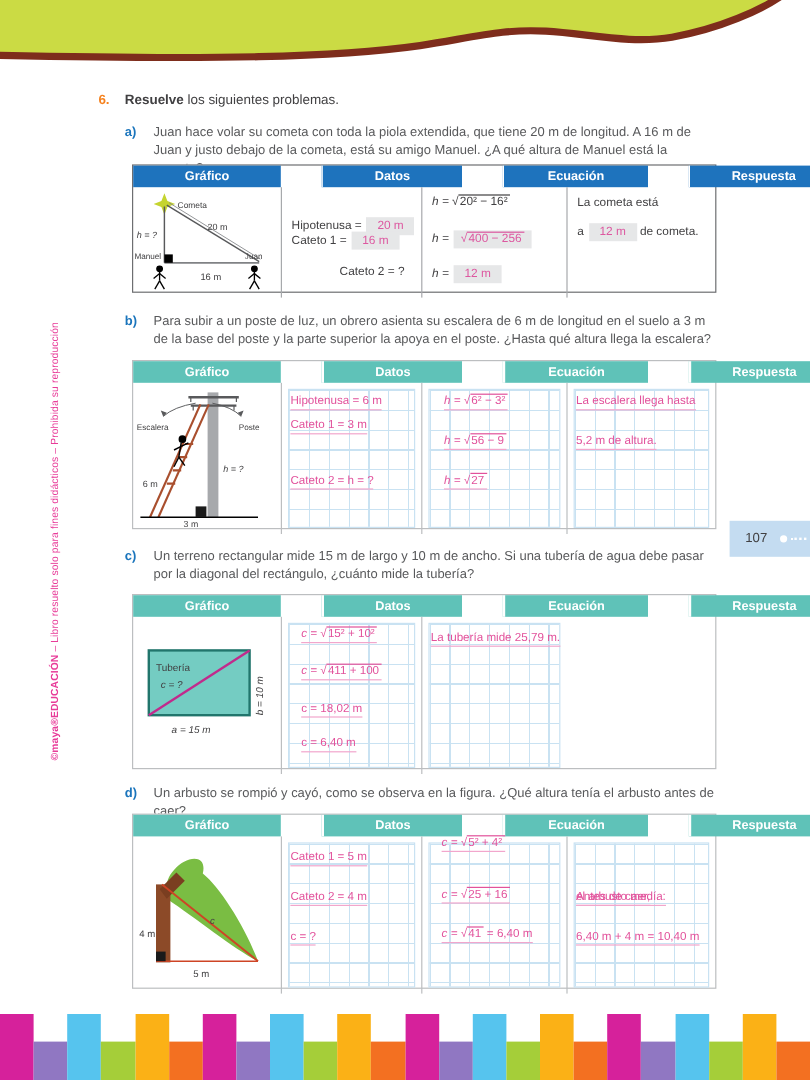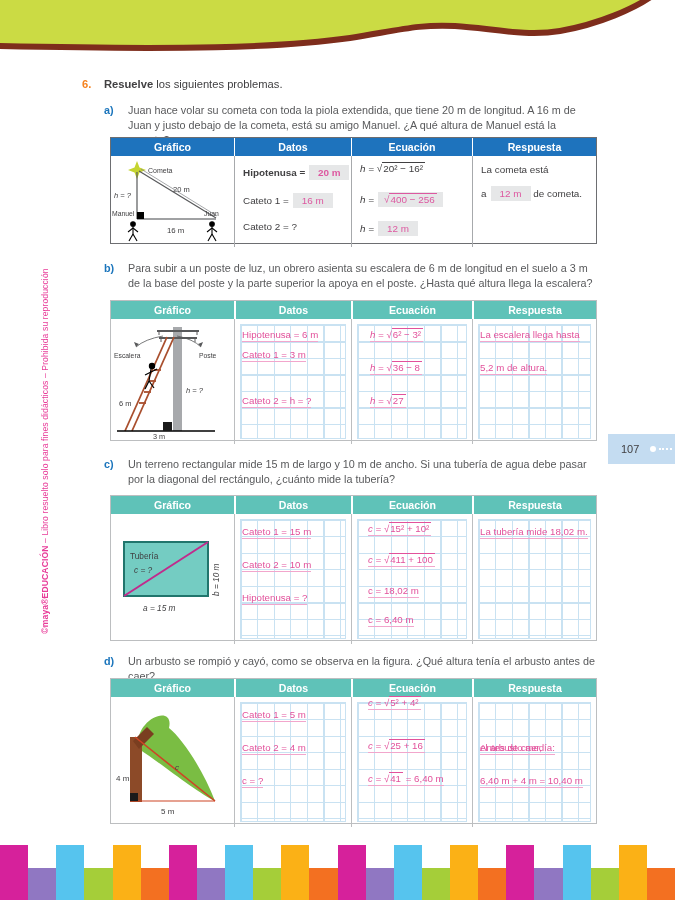--- a/index.html
+++ b/index.html
@@ -24,21 +24,21 @@
   #exercise-header .verb { font-weight:bold; }
   .problem-stmt { position:absolute; display:flex; font-size:10.8px; color:#58595B; line-height:15px; }
   .problem-stmt .letter { color:#1B75BC; font-weight:bold; width:24px; flex:none; }
   .problem-stmt .ptext { width:470px; }
 
   
   .ptable { position:absolute; width:487px; background:#fff; }
   .ptable.blue { border:1.5px solid #6D6E71; }
   .ptable.teal { border:1px solid #BCBEC0; }
   .thead, .tbody { display:grid; grid-template-columns:123px 117px 121px 124px; }
-  .thead { height:18px; }
+  .thead { height:18px;gap:34px; }
   .th { color:#fff; font-weight:bold; font-size:10.6px; display:flex; align-items:center; justify-content:center; }
   .blue .th { background:#1E73BD; border-left:1px solid #fff; }
   .teal .th { background:#5FC2B8; border-left:2px solid #fff; }
   .th:first-child { border-left:none !important; }
   .tbody { position:relative; }
   .td { position:relative; }
   .blue .td { border-left:1px solid #A7A9AC; }
   .teal .td { border-left:1px solid #BCBEC0; }
   .td:first-child { border-left:none; }
 
@@ -130,29 +130,29 @@
           <circle cx="101" cy="68" r="2.3" fill="#000"></circle>
             <line x1="101" y1="70" x2="101" y2="78"></line>
             <line x1="101" y1="72" x2="96" y2="76"></line>
             <line x1="101" y1="72" x2="106" y2="76"></line>
             <line x1="101" y1="78" x2="97" y2="85"></line>
             <line x1="101" y1="78" x2="105" y2="85"></line>
         </g>
       </svg>
     </div>
     <div class="td">
-      <div class="pr-line" style="top:9px;font-weight:bold;">
+      <div class="pr-line" style="top:25px;">
           <span>Hipotenusa =</span>
           <span class="hl">20 m</span>
         </div>
       <div class="pr-line" style="top:37px;">
           <span>Cateto 1 =</span>
           <span class="hl">16 m</span>
         </div>
-      <div class="pr-line" style="top:65px;">
+      <div class="pr-line" style="top:65px;margin-left:40px;">
           <span>Cateto 2 = ?</span>
         </div>
     </div>
     <div class="td">
       <div class="pr-line" style="top:7px;"><span class="it">h =</span>&nbsp;<span><span class="rt">√</span><span class="rad">20² − 16²</span></span></div>
       <div class="pr-line" style="top:36px;">
           <span class="it">h =</span>
           <span class="hl"><span><span class="rt">√</span><span class="rad">400 − 256</span></span></span>
         </div>
       <div class="pr-line" style="top:65px;">
@@ -226,21 +226,21 @@
     </div>
     <div class="td">
       <div class="grid"></div>
       <div class="hw u" style="top:10px;"><span>Hipotenusa = 6 m</span></div>
       <div class="hw u" style="top:30px;"><span>Cateto 1 = 3 m</span></div>
       <div class="hw u" style="top:76px;"><span>Cateto 2 = h = ?</span></div>
     </div>
     <div class="td">
       <div class="grid"></div>
       <div class="hw u" style="top:10px;left:18px;"><span class="it">h =</span>&nbsp;<span><span class="rt">√</span><span class="rad">6² − 3²</span></span></div>
-      <div class="hw u" style="top:43px;left:18px;"><span class="it">h =</span>&nbsp;<span><span class="rt">√</span><span class="rad">36 − 8</span></span></div>
+      <div class="hw u" style="top:43px;left:18px;"><span class="it">h =</span>&nbsp;<span><span class="rt">√</span><span class="rad">56 − 9</span></span></div>
       <div class="hw u" style="top:76px;left:18px;"><span class="it">h =</span>&nbsp;<span><span class="rt">√</span><span class="rad">27</span></span></div>
     </div>
     <div class="td">
       <div class="grid"></div>
       <div class="hw u" style="top:10px;"><span>La escalera llega hasta</span></div>
       <div class="hw u" style="top:43px;"><span>5,2 m de altura.</span></div>
     </div>
   </div>
 </div>
 
@@ -262,34 +262,28 @@
         <rect x="13" y="28" width="84" height="54" fill="#74CCC2" stroke="#21756C" stroke-width="2"></rect>
         <line x1="13" y1="82" x2="97" y2="28" stroke="#C12A8C" stroke-width="2"></line>
         <text x="19" y="45" font-size="8.3">Tubería</text>
         <text x="23" y="59" font-size="8.3" font-style="italic">c = ?</text>
         <text transform="translate(108,82) rotate(-90)" font-size="8.3" font-style="italic">b = 10 m</text>
         <text x="32" y="97" font-size="8.3" font-style="italic">a = 15 m</text>
       </svg>
     </div>
     <div class="td">
       <div class="grid"></div>
-      <div class="hw u" style="top:12px;"><span>Cateto 1 = 15 m</span></div>
-      <div class="hw u" style="top:45px;"><span>Cateto 2 = 10 m</span></div>
-      <div class="hw u" style="top:78px;"><span>Hipotenusa = ?</span></div>
-    </div>
-    <div class="td">
-      <div class="grid"></div>
       <div class="hw u" style="top:9px;left:16px;"><span class="it">c =</span>&nbsp;<span><span class="rt">√</span><span class="rad">15² + 10²</span></span></div>
       <div class="hw u" style="top:40px;left:16px;"><span class="it">c =</span>&nbsp;<span><span class="rt">√</span><span class="rad">411 + 100</span></span></div>
       <div class="hw u" style="top:71px;left:16px;"><span>c = 18,02 m</span></div>
       <div class="hw u" style="top:100px;left:16px;"><span>c = 6,40 m</span></div>
     </div>
     <div class="td">
       <div class="grid"></div>
-      <div class="hw u" style="top:12px;"><span>La tubería mide 18,02 m.</span></div>
+      <div class="hw u" style="top:12px;"><span>La tubería mide 25,79 m.</span></div>
     </div>
   </div>
 </div>
 
 <div class="problem-stmt" style="left:104px;top:654px;">
   <span class="letter">d)</span>
   <span class="ptext">Un arbusto se rompió y cayó, como se observa en la figura.  ¿Qué altura tenía el arbusto antes de caer?</span>
 </div>
 
 <div class="ptable teal" style="left:110px;top:678px;">

